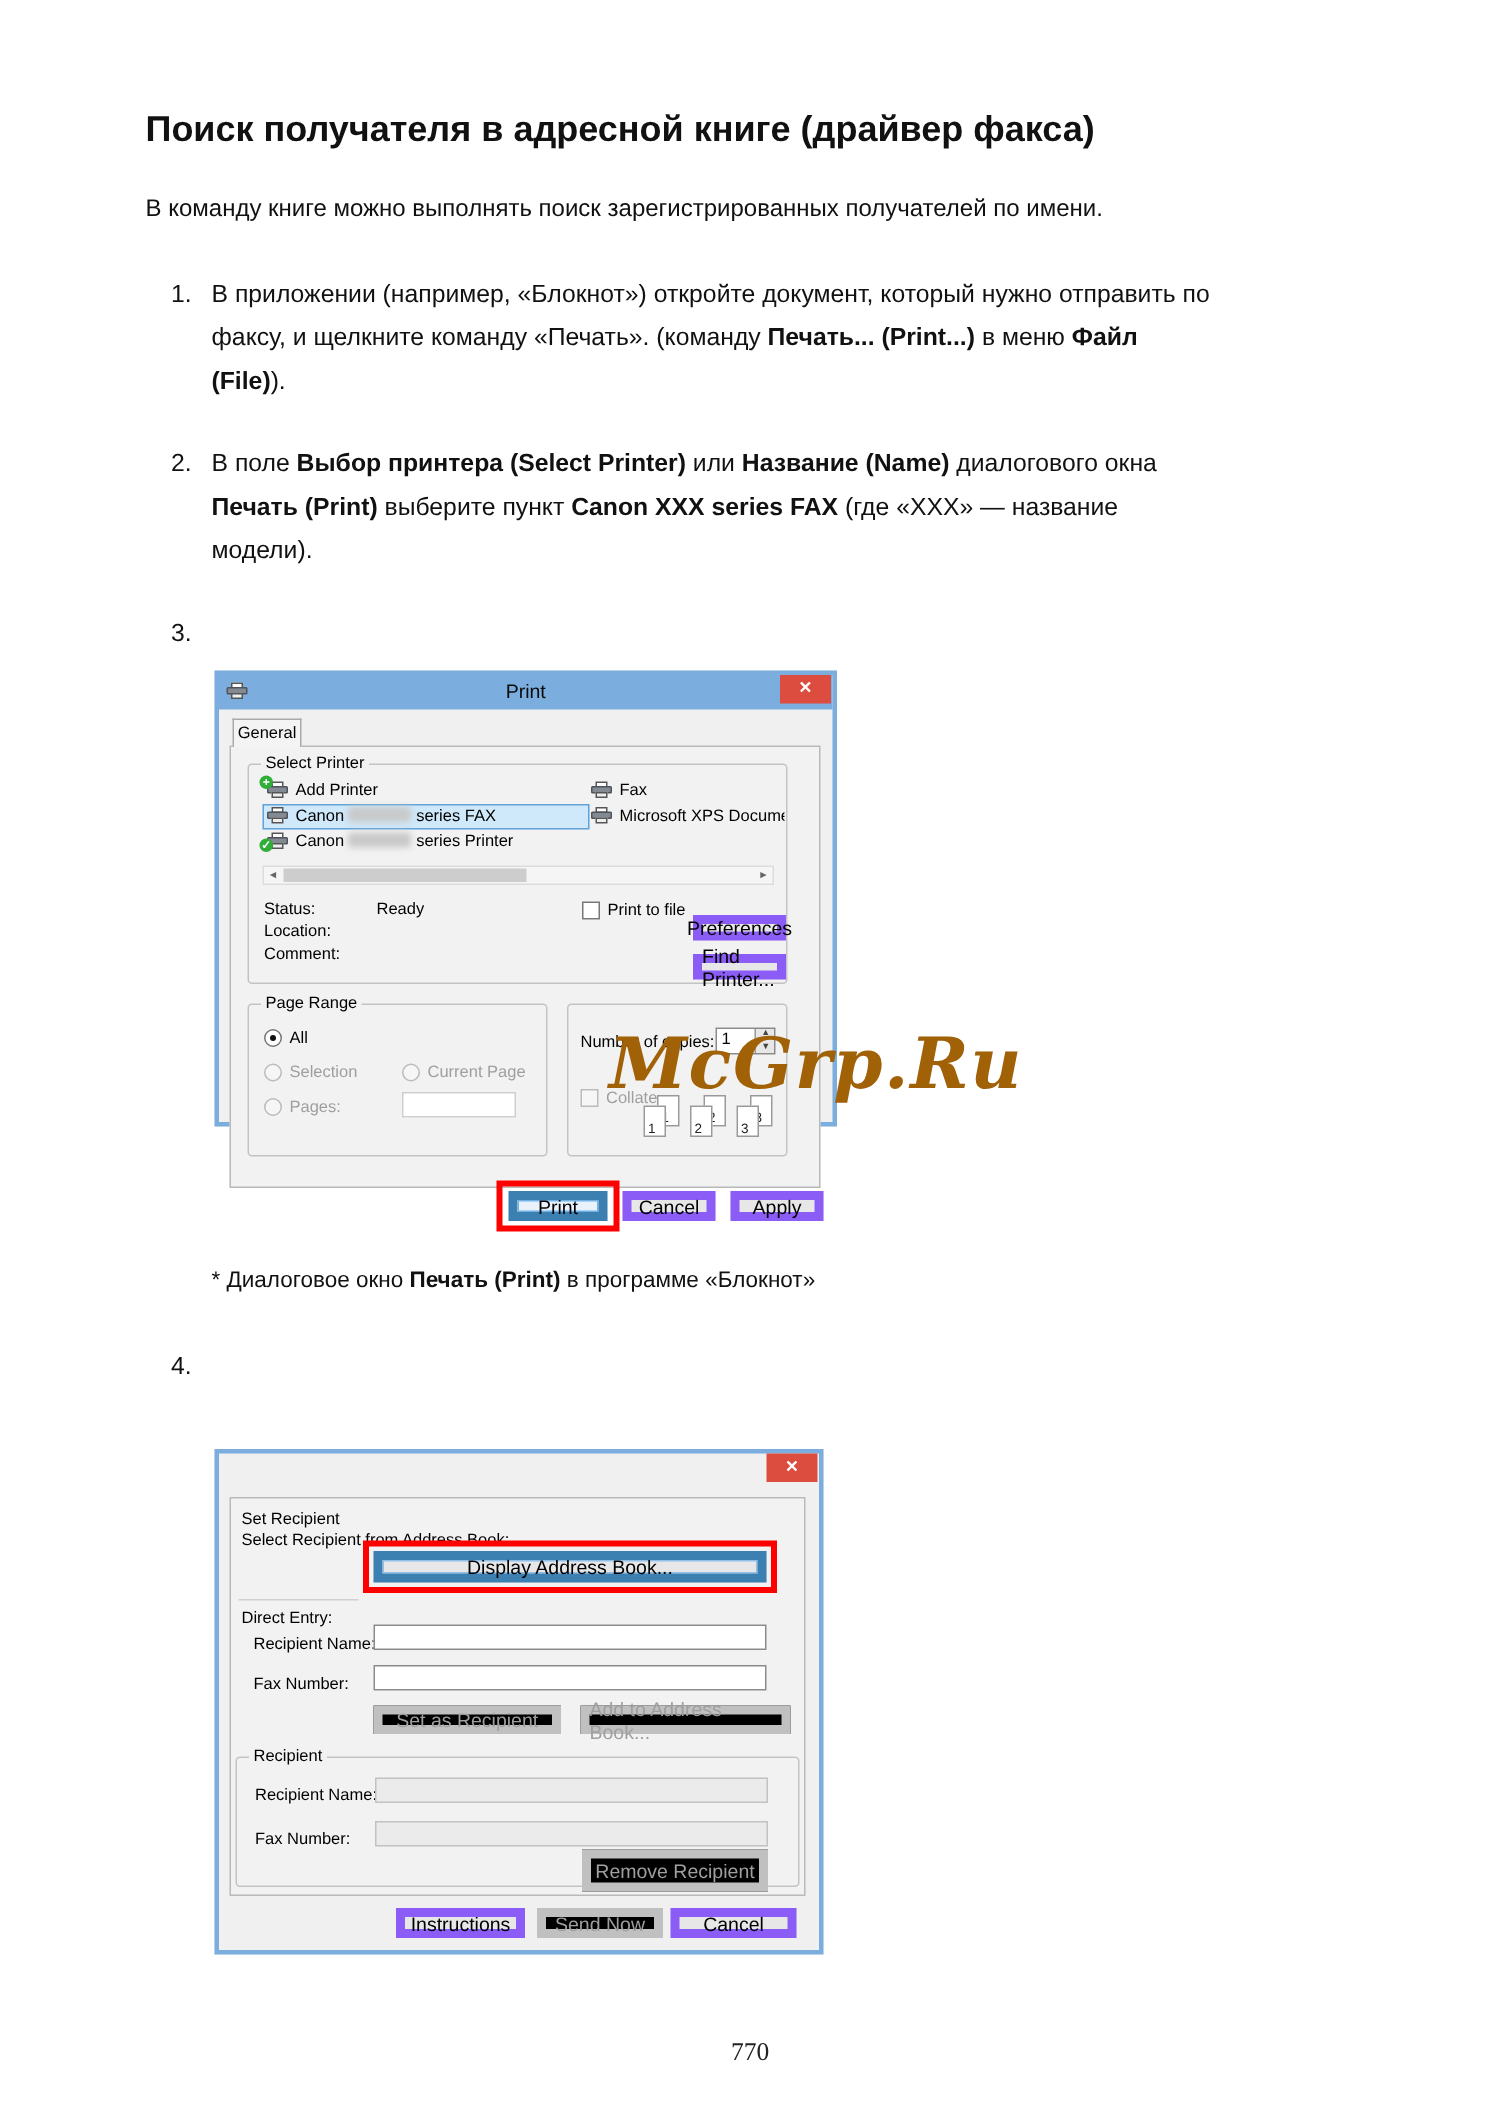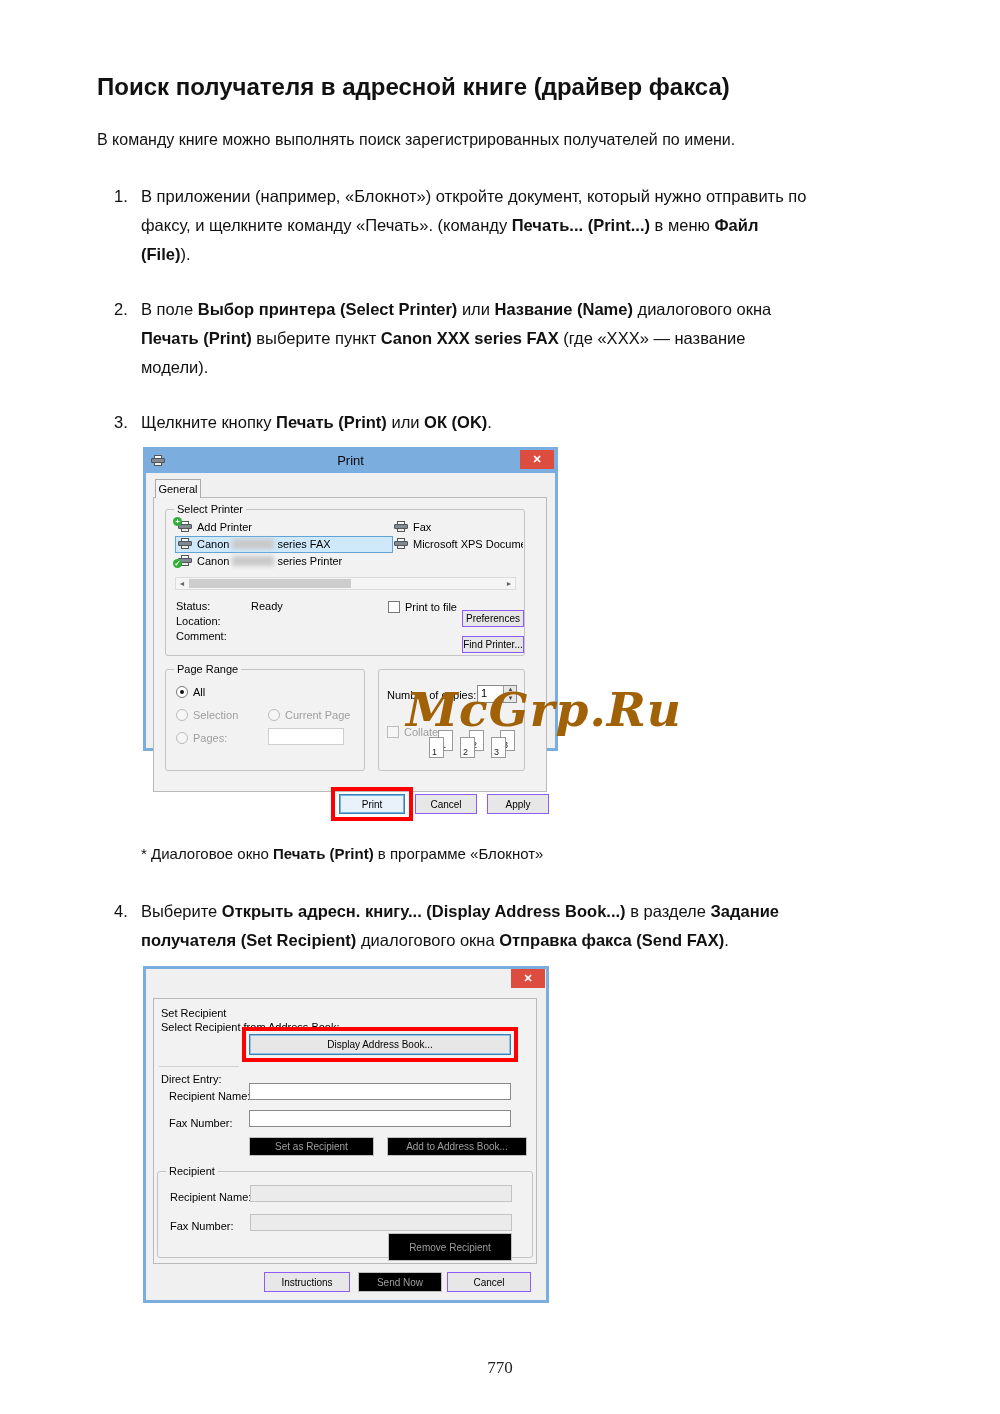--- a/index.html
+++ b/index.html
@@ -23,22 +23,22 @@
              text-align:center;font-size:13px;line-height:22px;color:#0a0a0a}
   .dlg-close{position:absolute;top:0;right:1px;width:34px;height:19px;background:#dc4c3f;
              color:#fff;text-align:center;line-height:18px;font-size:11px;font-weight:bold;z-index:5}
   .tab{position:absolute;background:#f4f4f4;border:1px solid #a9a9a9;border-bottom:none;
        text-align:center;line-height:18px;z-index:3}
   .tabframe{position:absolute;border:1px solid #b9b9b9;background:#f2f2f2}
   .group{position:absolute;border:1px solid #c3c3c3;border-radius:3px}
   .glabel{position:absolute;top:-7px;left:8px;background:#f2f2f2;padding:0 3px;line-height:13px;white-space:nowrap}
   .lbl{position:absolute;white-space:nowrap}
   .gray{color:#9f9f9f}
-  .btn{position:absolute;background:#e7e7e7;border:1px solid #8b5cf6;text-align:right;
-       font-size:10px;color:#000;display:flex;align-items:center;justify-content:center}
+  .btn{position:absolute;background:#e7e7e7;border:6px solid #8b5cf6;text-align:left;
+       font-size:13px;color:#000;display:flex;align-items:center;justify-content:center}
   .btn.default{border-color:#3c7fb1;box-shadow:inset 0 0 0 1px #71b2e7;background:#e9f2fa}
   .btn.disabled{color:#9f9f9f;border-color:#c0c0c0;background:#000000}
   .input{position:absolute;background:#fff;border:1px solid #8a8a8a}
   .input.disabled{background:#ebebeb;border-color:#c2c2c2}
   .radio{position:absolute;width:12px;height:12px;border:1px solid #777;border-radius:50%;background:#fff}
   .radio.disabled{border-color:#bbb;background:#f6f6f6}
   .radio.on::after{content:"";position:absolute;left:3px;top:3px;width:4px;height:4px;border-radius:50%;background:#111}
   .chk{position:absolute;width:12px;height:12px;border:1px solid #777;background:#fff}
   .chk.disabled{border-color:#bbb;background:#f6f6f6}
   .sel-row{position:absolute;background:#cfe8fa;border:1px solid #62a4d8}
@@ -76,21 +76,20 @@
   <span><span>В приложении (например, «Блокнот») откройте документ, который нужно отправить по</span><br><span>факсу, и щелкните команду «Печать». (команду </span><b>Печать... (Print...)</b><span> в меню </span><b>Файл</b><br><b>(File)</b><span>).</span></span>
 </div>
 
 <div class="abs step" style="left:141px;top:295px">
   <span class="num">2.</span>
   <span><span>В поле </span><b>Выбор принтера (Select Printer)</b><span> или </span><b>Название (Name)</b><span> диалогового окна</span><br><b>Печать (Print)</b><span> выберите пункт </span><b>Canon XXX series FAX</b><span> (где «XXX» — название</span><br><span>модели).</span></span>
 </div>
 
 <div class="abs step" style="left:141px;top:408px">
   <span class="num">3.</span>
-  <span><span>Щелкните кнопку </span><b>Печать (Print)</b><span> или </span><b>ОК (OK)</b><span>.</span></span>
 </div>
 
 <div class="dlg" style="left:143px;top:447px;width:415px;height:304px">
   <div class="dlg-title">
     <span class="pico" style="left:5px;top:5px">
       <span class="p1"></span>
         <span class="p2"></span>
         <span class="p3"></span>
     </span>
     <span>Print</span>
@@ -209,21 +208,20 @@
   <div class="btn" style="left:341px;top:344px;width:62px;height:20px">Apply</div>
   <div class="redbox" style="left:185px;top:337px;width:82px;height:34px"></div>
 </div>
 
 <div class="abs watermark" style="left:406px;top:682px">McGrp.Ru</div>
 
 <div class="abs caption" style="left:141px;top:845px"><span>* Диалоговое окно </span><b>Печать (Print)</b><span> в программе «Блокнот»</span></div>
 
 <div class="abs step" style="left:141px;top:897px">
   <span class="num">4.</span>
-  <span><span>Выберите </span><b>Открыть адресн. книгу... (Display Address Book...)</b><span> в разделе </span><b>Задание</b><br><b>получателя (Set Recipient)</b><span> диалогового окна </span><b>Отправка факса (Send FAX)</b><span>.</span></span>
 </div>
 
 <div class="dlg" style="left:143px;top:966px;width:406px;height:337px">
   <div class="dlg-close">✕</div>
 
   <div class="tabframe" style="left:7px;top:29px;width:384px;height:266px"></div>
 
   <span class="lbl" style="left:15px;top:38px">Set Recipient</span>
   <span class="lbl" style="left:15px;top:52px">Select Recipient from Address Book:</span>
 

